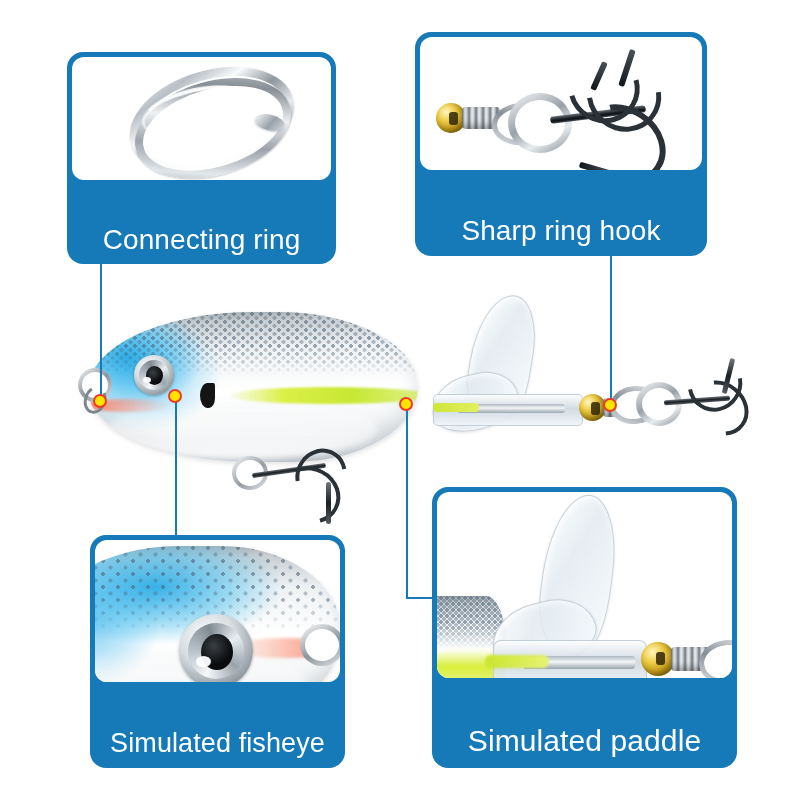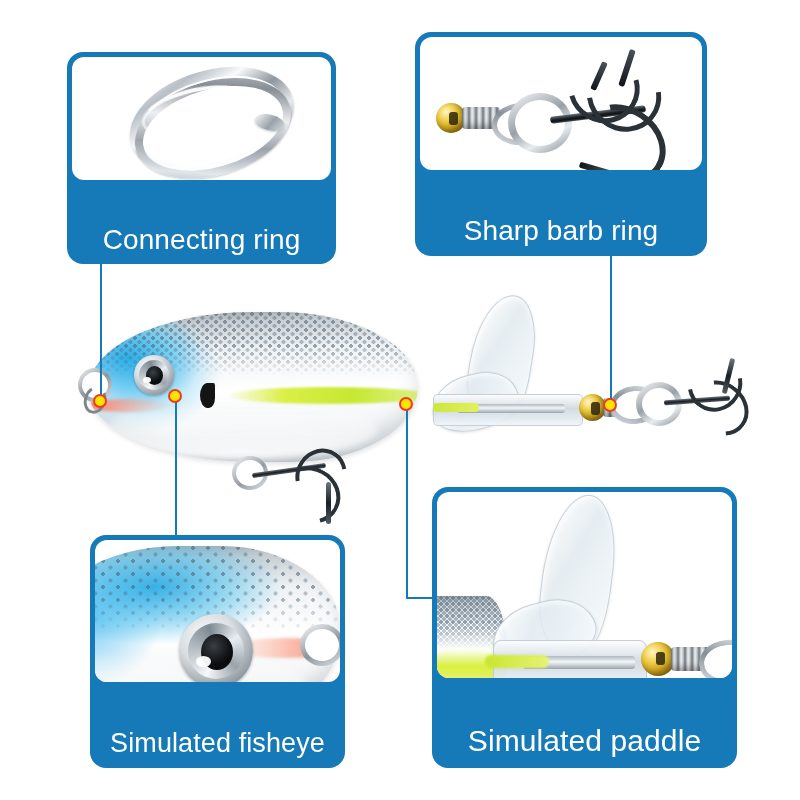--- a/index.html
+++ b/index.html
@@ -222,21 +222,21 @@
         <div class="hk-ringo" style="left:88px;top:56px;width:50px;height:46px;"></div>
         <div class="hk-shank" style="left:130px;top:74px;width:96px;height:7px;transform:rotate(-7deg);"></div>
         <div class="tr-arc" style="left:148px;top:16px;width:62px;height:60px;transform:rotate(-150deg);border-width:5px;"></div>
         <div class="tr-arc" style="left:166px;top:22px;width:66px;height:62px;transform:rotate(-142deg);border-width:5px;"></div>
         <div class="tr-arc" style="left:166px;top:62px;width:62px;height:78px;transform:rotate(124deg);border-width:6px;"></div>
         <div class="hk-barb" style="left:204px;top:12px;width:6px;height:38px;transform:rotate(18deg);"></div>
         <div class="hk-barb" style="left:176px;top:24px;width:6px;height:30px;transform:rotate(24deg);"></div>
         <div class="hk-barb" style="left:172px;top:116px;width:6px;height:32px;transform:rotate(106deg);"></div>
       </div>
     </div>
-    <div class="caption" style="font-size:28px;line-height:50px;height:50px;">Sharp barb ring</div>
+    <div class="caption" style="font-size:28px;line-height:50px;height:50px;">Sharp ring hook</div>
   </div>
 
   <div class="callout" style="left:90px;top:535px;width:255px;height:233px;justify-content:space-between;">
     <div class="photo">
 
       <div class="lure-body" style="left:-54px;top:6px;width:300px;height:176px;border-radius:46% 40% 36% 50%/50% 48% 52% 50%;">
         <div class="blue-head" style="left:16%;top:-6%;width:78%;height:70%;"></div>
         <div class="scales" style="height:54%;background-size:15px 13px,15px 13px;background-position:0 0,7.5px 6.5px;"></div>
         <div class="belly-sheen"></div>
         <div class="redlip" style="left:62%;top:52%;width:40%;height:20px;

